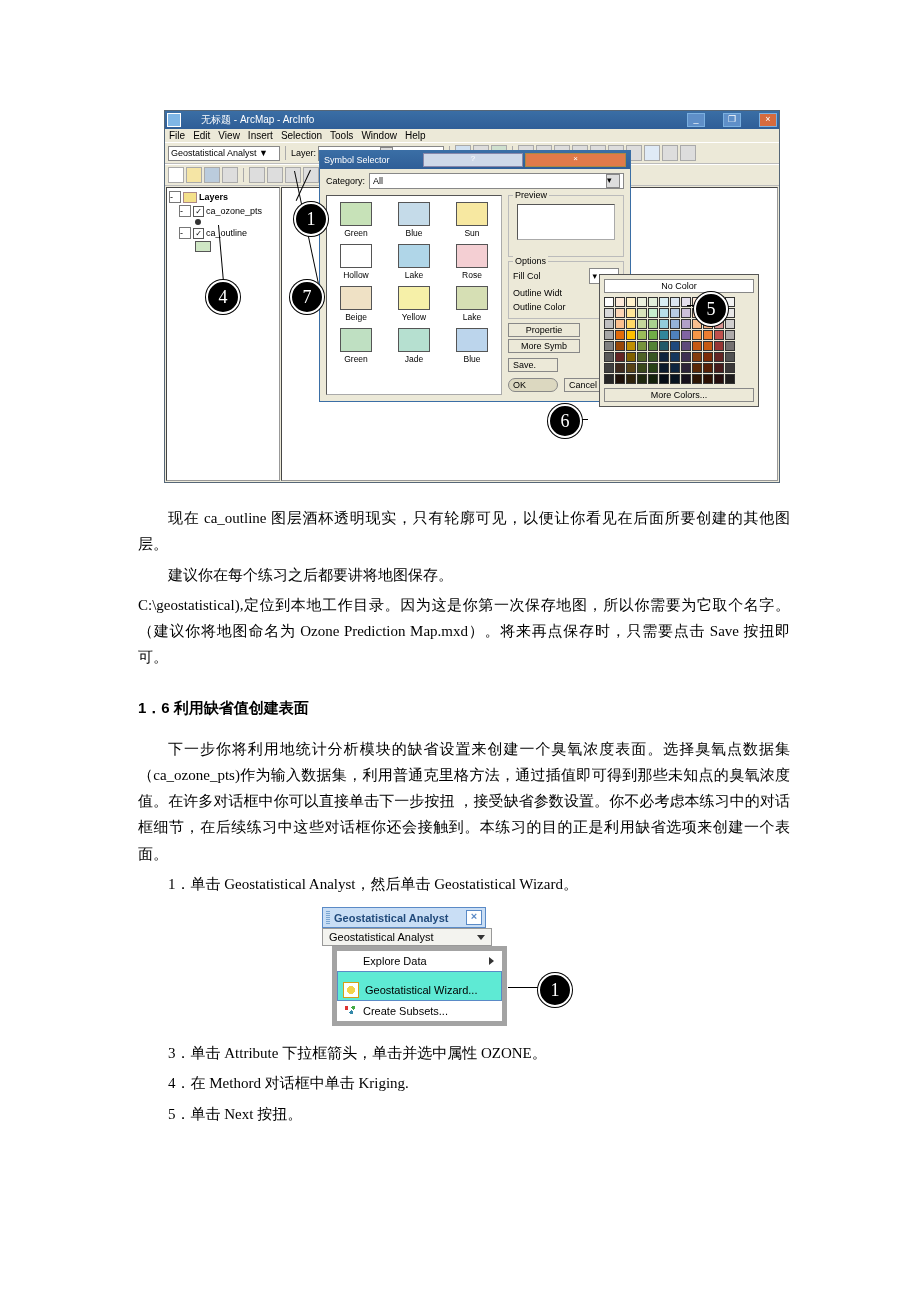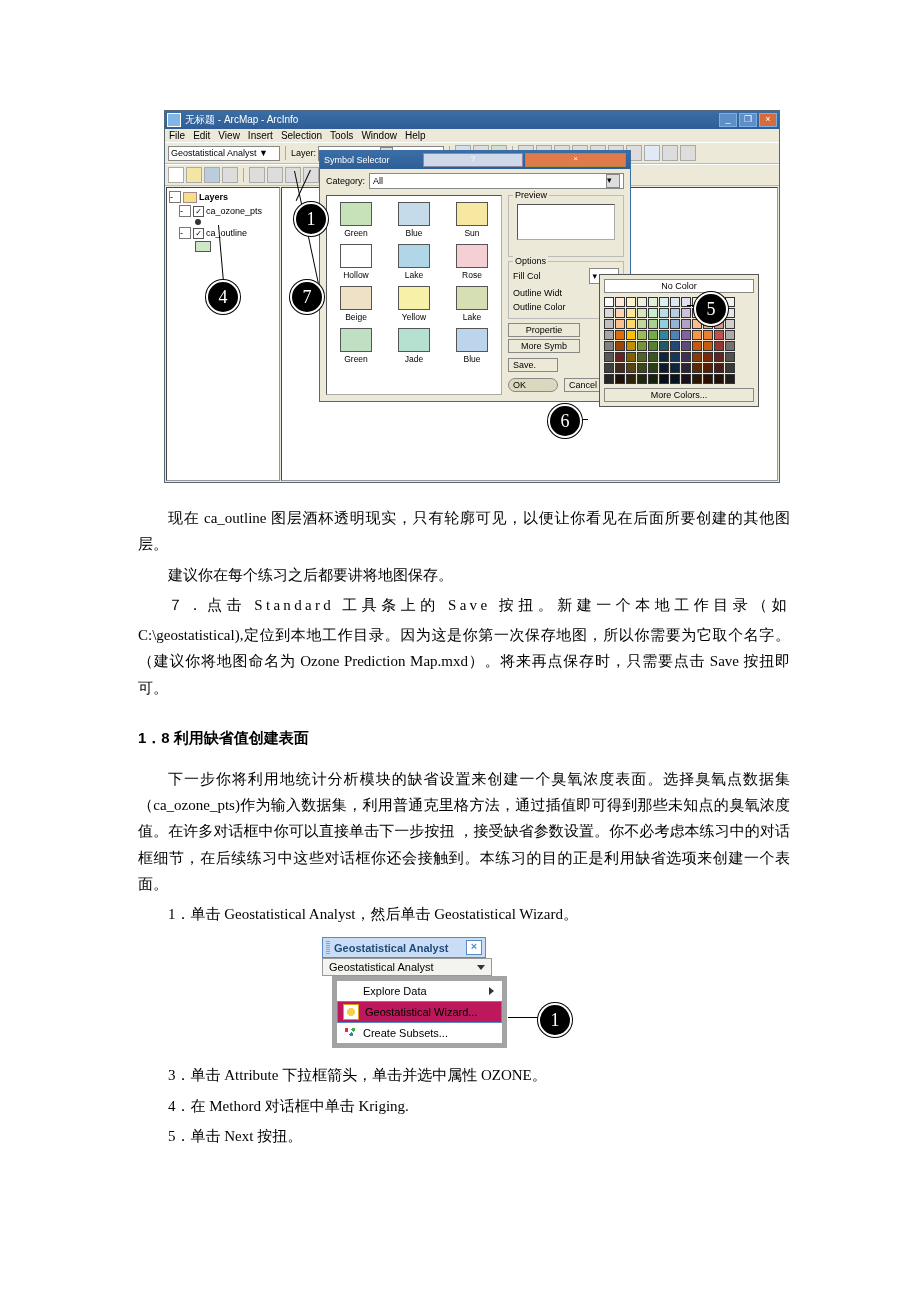--- a/index.html
+++ b/index.html
@@ -29,20 +29,21 @@
     width: 614px;
     position: relative;
   }
   .titlebar {
     background: linear-gradient(#3a6ea5, #2f5e97);
     color: #fff;
     display: flex;
     align-items: center;
     height: 18px;
     padding: 0 2px;
+    gap: 16px;
   }
   .titlebar .app-icon {
     width: 12px; height: 12px;
     background: #7fb6e6;
     border: 1px solid #fff;
     margin-right: 4px;
   }
   .titlebar .title-text { flex: 1; }
   .titlebar .winbtn {
     width: 16px; height: 12px;
@@ -317,23 +318,23 @@
     margin-left: 10px;
   }
   .ga-item {
     display: flex;
     align-items: center;
     gap: 6px;
     padding: 3px 8px 3px 6px;
     position: relative;
   }
   .ga-item.sel {
-    background: #be185d;
+    background: #5eead4;
     border: 1px solid #5a8ac6;
-    padding: 2px 7px 2px 5px;
+    padding: 10px 7px 2px 5px;
   }
   .ga-item .ico {
     width: 14px; height: 14px;
     display: inline-block;
   }
   .ga-item .ico.star {
     background: radial-gradient(circle at 50% 50%, #f4d24a 0 40%, transparent 41%), #fff;
     border: 1px solid #d4a017;
   }
   .ga-item .ico.dots {
@@ -680,24 +681,23 @@
           <div class="cp-cell" style="background: rgb(36, 14, 13);"></div>
           <div class="cp-cell" style="background: rgb(30, 28, 28);"></div>
         </div>
       <div class="morecolors">More Colors...</div>
     </div>
 
   </div>
 
   <p class="body indent">现在 ca_outline 图层酒杯透明现实，只有轮廓可见，以便让你看见在后面所要创建的其他图层。</p>
   <p class="body indent">建议你在每个练习之后都要讲将地图保存。</p>
-  <p class="body indent spread-more" style="text-align-last:justify;">７．点击 Standard 工具条上的 Save 按扭。新建一个本地工作目录（如</p>
   <p class="body">C:\geostatistical),定位到本地工作目录。因为这是你第一次保存地图，所以你需要为它取个名字。（建议你将地图命名为 Ozone Prediction Map.mxd）。将来再点保存时，只需要点击 Save 按扭即可。</p>
 
-  <h4 class="sec">1．8 利用缺省值创建表面</h4>
+  <h4 class="sec">1．6 利用缺省值创建表面</h4>
 
   <p class="body indent">下一步你将利用地统计分析模块的缺省设置来创建一个臭氧浓度表面。选择臭氧点数据集（ca_ozone_pts)作为输入数据集，利用普通克里格方法，通过插值即可得到那些未知点的臭氧浓度值。在许多对话框中你可以直接单击下一步按扭 ，接受缺省参数设置。你不必考虑本练习中的对话框细节，在后续练习中这些对话框你还会接触到。本练习的目的正是利用缺省选项来创建一个表面。</p>
   <p class="body indent-num">1．单击 Geostatistical Analyst，然后单击 Geostatistical Wizard。</p>
 
   <div class="ga-wrap">
     <div class="ga-toolbar">
       <span class="drag"></span>
       <span>Geostatistical Analyst</span>
       <span class="x">×</span>
     </div>

